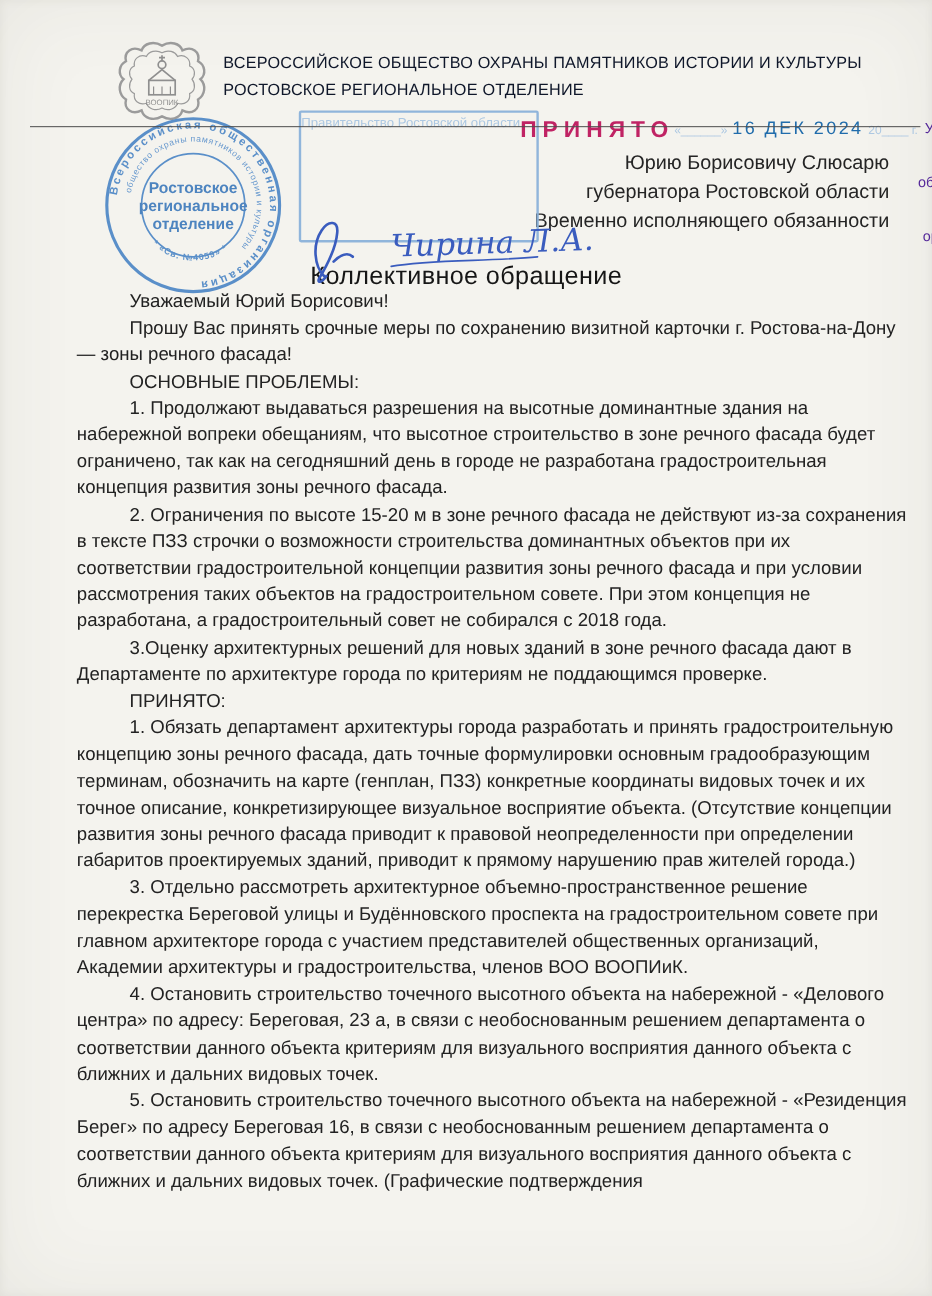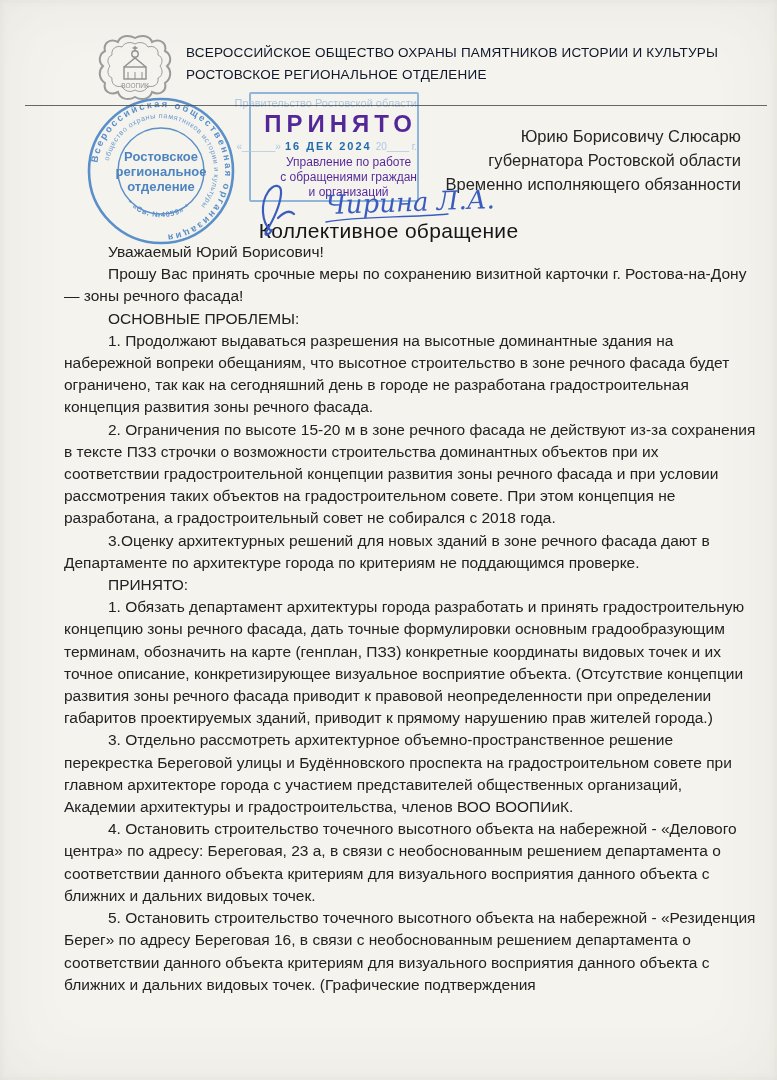--- a/index.html
+++ b/index.html
@@ -20,30 +20,30 @@
   }
   .logo{position:absolute;left:97px;top:34px;width:76px;height:84px;}
   .rule{
     position:absolute;left:25px;top:105px;width:742px;height:0;
     border-top:1.6px solid #4f4f4f;z-index:6;opacity:.85;
   }
   
   .round-stamp{position:absolute;left:83px;top:93px;width:156px;height:156px;z-index:4;opacity:.9;}
   
   .intake-stamp{
-    position:absolute;left:249px;top:92px;width:170px;height:110px;z-index:3;
+    position:absolute;left:249px;top:92px;width:200px;height:110px;z-index:3;
     border:2px solid #8bb2da;border-radius:2px;
-    display:flex;flex-direction:column;align-items:flex-end;justify-content:flex-start;
+    display:flex;flex-direction:row;align-items:flex-start;justify-content:flex-start;
     padding-top:3px;box-sizing:border-box;opacity:.95;
   }
   .intake-header{font-size:11px;color:#a9c6e2;white-space:nowrap;}
-  .intake-status{font-size:24px;font-weight:600;letter-spacing:5px;color:#4c1d95;margin-top:1px;}
+  .intake-status{font-size:19px;font-weight:600;letter-spacing:5px;color:#be185d;margin-top:1px;}
   .intake-dateline{display:flex;align-items:baseline;gap:4px;margin-top:2px;white-space:nowrap;}
   .intake-small{font-size:10px;color:#a9c6e2;}
-  .intake-date{font-size:11px;font-weight:bold;color:#1565a8;letter-spacing:2px;}
+  .intake-date{font-size:15px;font-weight:normal;color:#1565a8;letter-spacing:2px;}
   .intake-dept{font-size:12px;line-height:15px;color:#4c1d95;text-align:center;margin-top:3px;}
   
   .signature{position:absolute;left:248px;top:178px;width:280px;height:62px;z-index:7;}
   
   .addressee{
     position:absolute;right:36px;top:124px;width:345px;
     text-align:right;font-size:16.5px;line-height:24px;color:#242424;z-index:2;
   }
   
   .doc-title{

